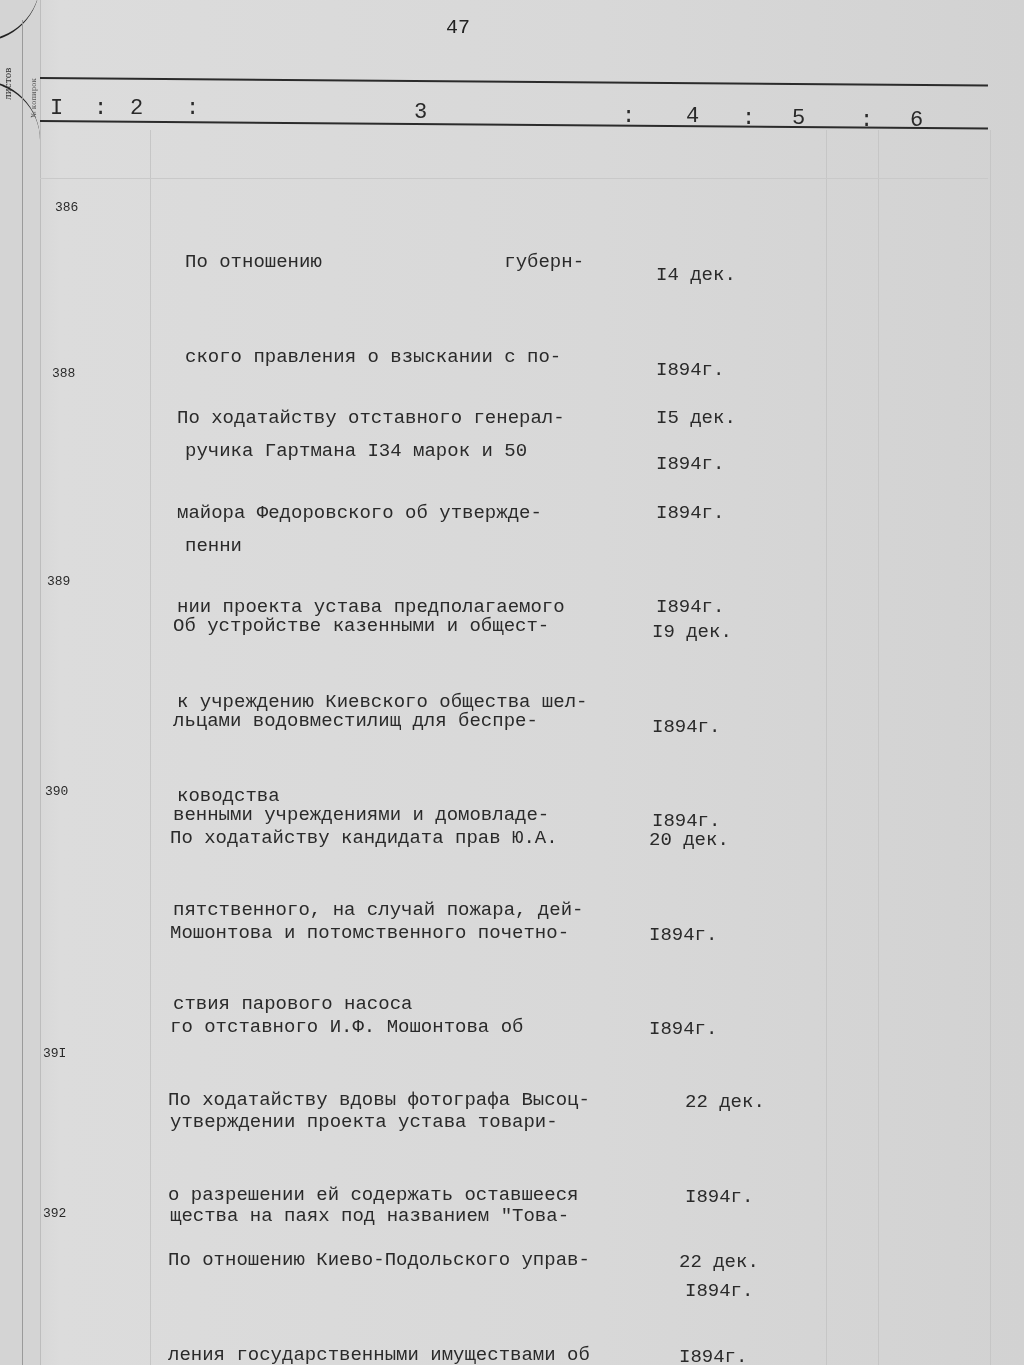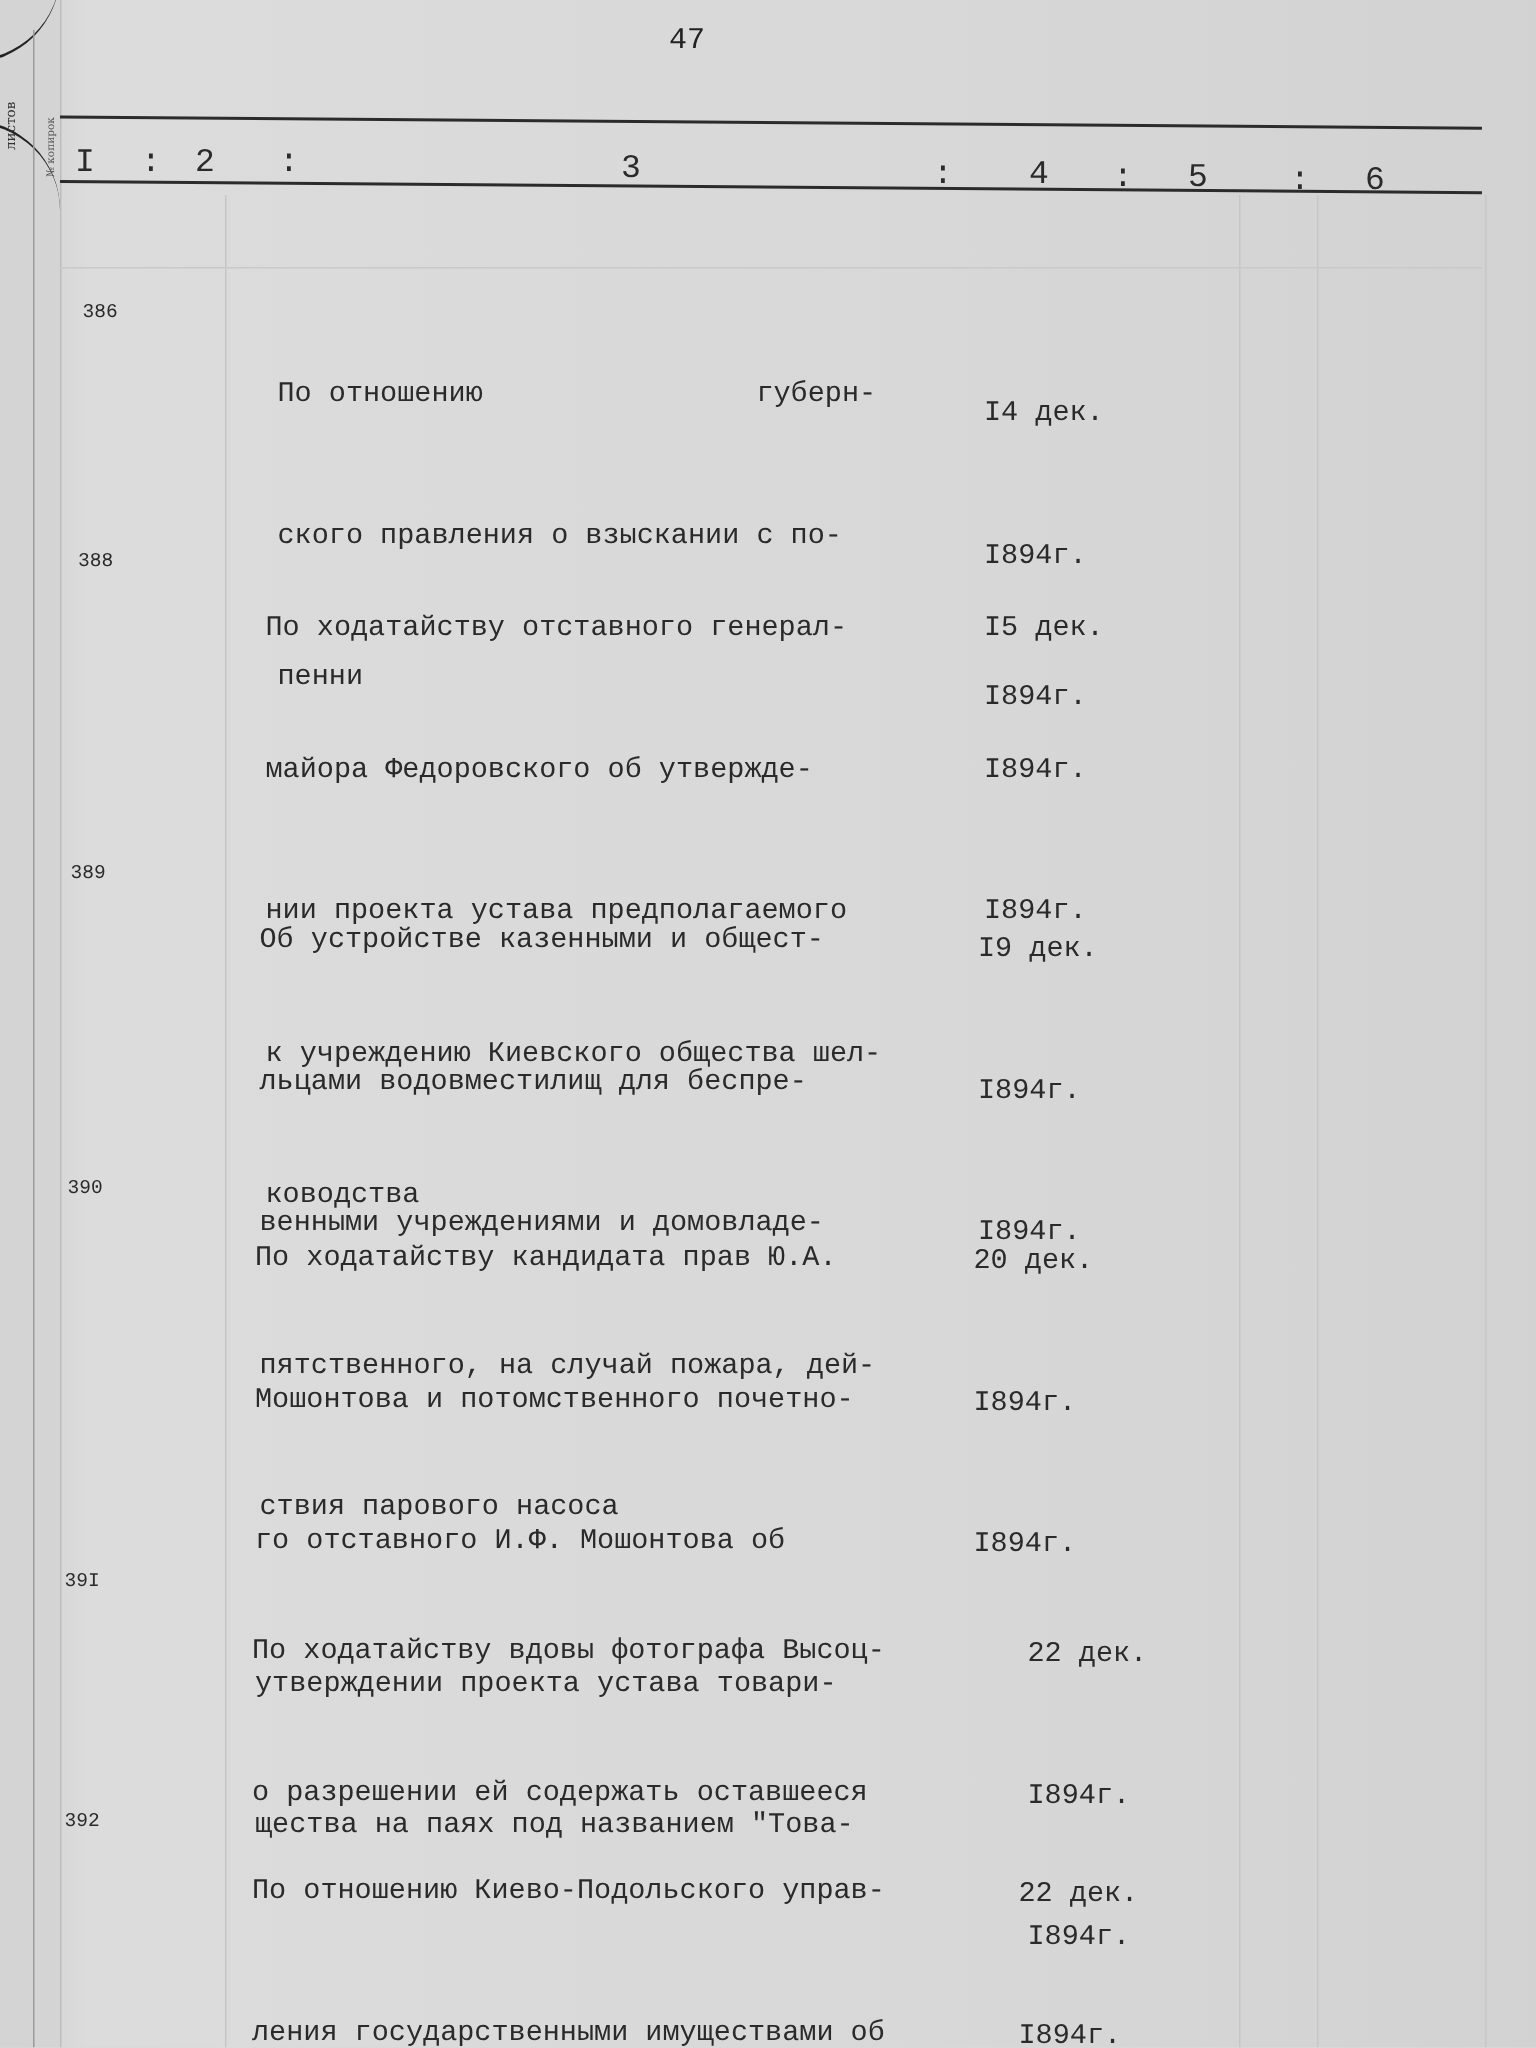--- a/index.html
+++ b/index.html
@@ -84,20 +84,21 @@
     <span style="left:860px;top:12px">:</span>
     <span style="left:910px;top:12px">6</span>
   </div>
   <div class="rule bottom"></div>
 
   <div class="entry" style="left:55px;top:172px">
     <div class="num">386</div>
     <div class="text" style="left:130px;top:12px">
       <div>По отношению                губерн-</div>
       <div>ского правления о взыскании с по-</div>
+      <div>ручика Гартмана I34 марок и 50</div>
       <div>пенни</div>
     </div>
     <div class="date" style="left:601px;top:25px">
       <div>I4 дек.</div>
       <div>I894г.</div>
       <div>I894г.</div>
     </div>
   </div>
 
   <div class="entry" style="left:52px;top:338px">

